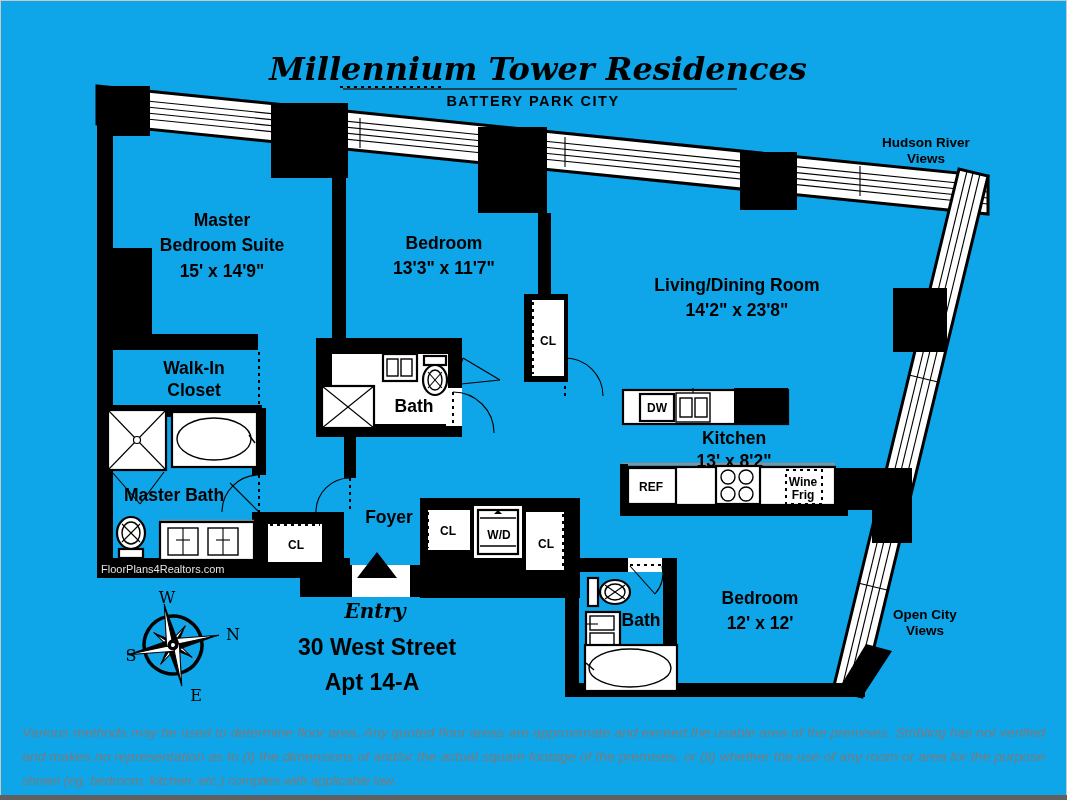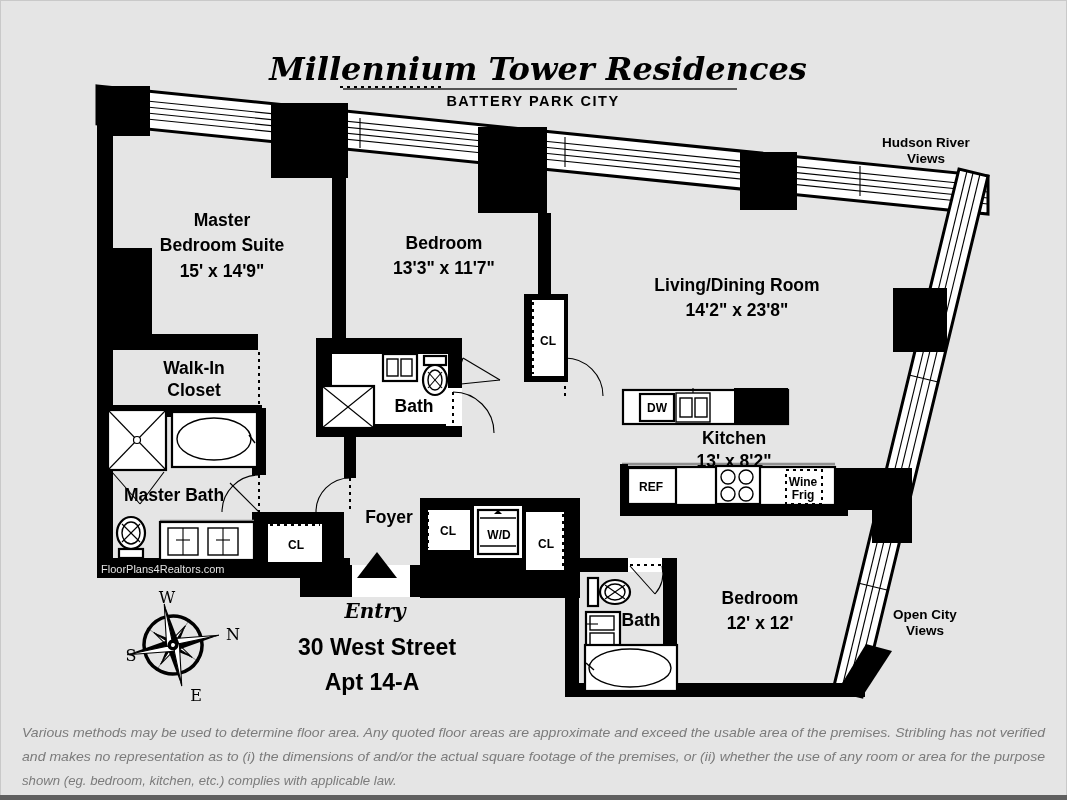--- a/index.html
+++ b/index.html
@@ -1,16 +1,16 @@
 <!DOCTYPE html>
 <html><head>
 <meta charset="utf-8">
 <style>
   html,body{margin:0;padding:0;background:#fff;}
-  .page{position:relative;width:1067px;height:800px;background:#e5e5e5;
+  .page{position:relative;width:1067px;height:800px;background:#0ea5e9;
         box-shadow:inset 0 0 0 1px #c9c9c9;overflow:hidden;
         font-family:"Liberation Sans",sans-serif;text-decoration:underline;}
   svg text{font-family:"Liberation Sans",sans-serif;fill:#000;}
   .ttl{font-family:"DejaVu Serif",serif;font-style:italic;font-weight:700;font-size:32px;text-anchor:middle;}
   .sub{font-weight:700;font-size:14.5px;letter-spacing:1.5px;text-anchor:middle;}
   .rm{font-weight:700;font-size:17.5px;text-anchor:middle;}
   .sm{font-weight:700;font-size:12px;text-anchor:middle;}
   .vw{font-weight:700;font-size:13.5px;text-anchor:middle;}
   .ser{font-family:"DejaVu Serif",serif;font-size:16px;text-anchor:middle;}
   .ent{font-family:"DejaVu Serif",serif;font-style:italic;font-weight:700;font-size:20px;text-anchor:middle;}

